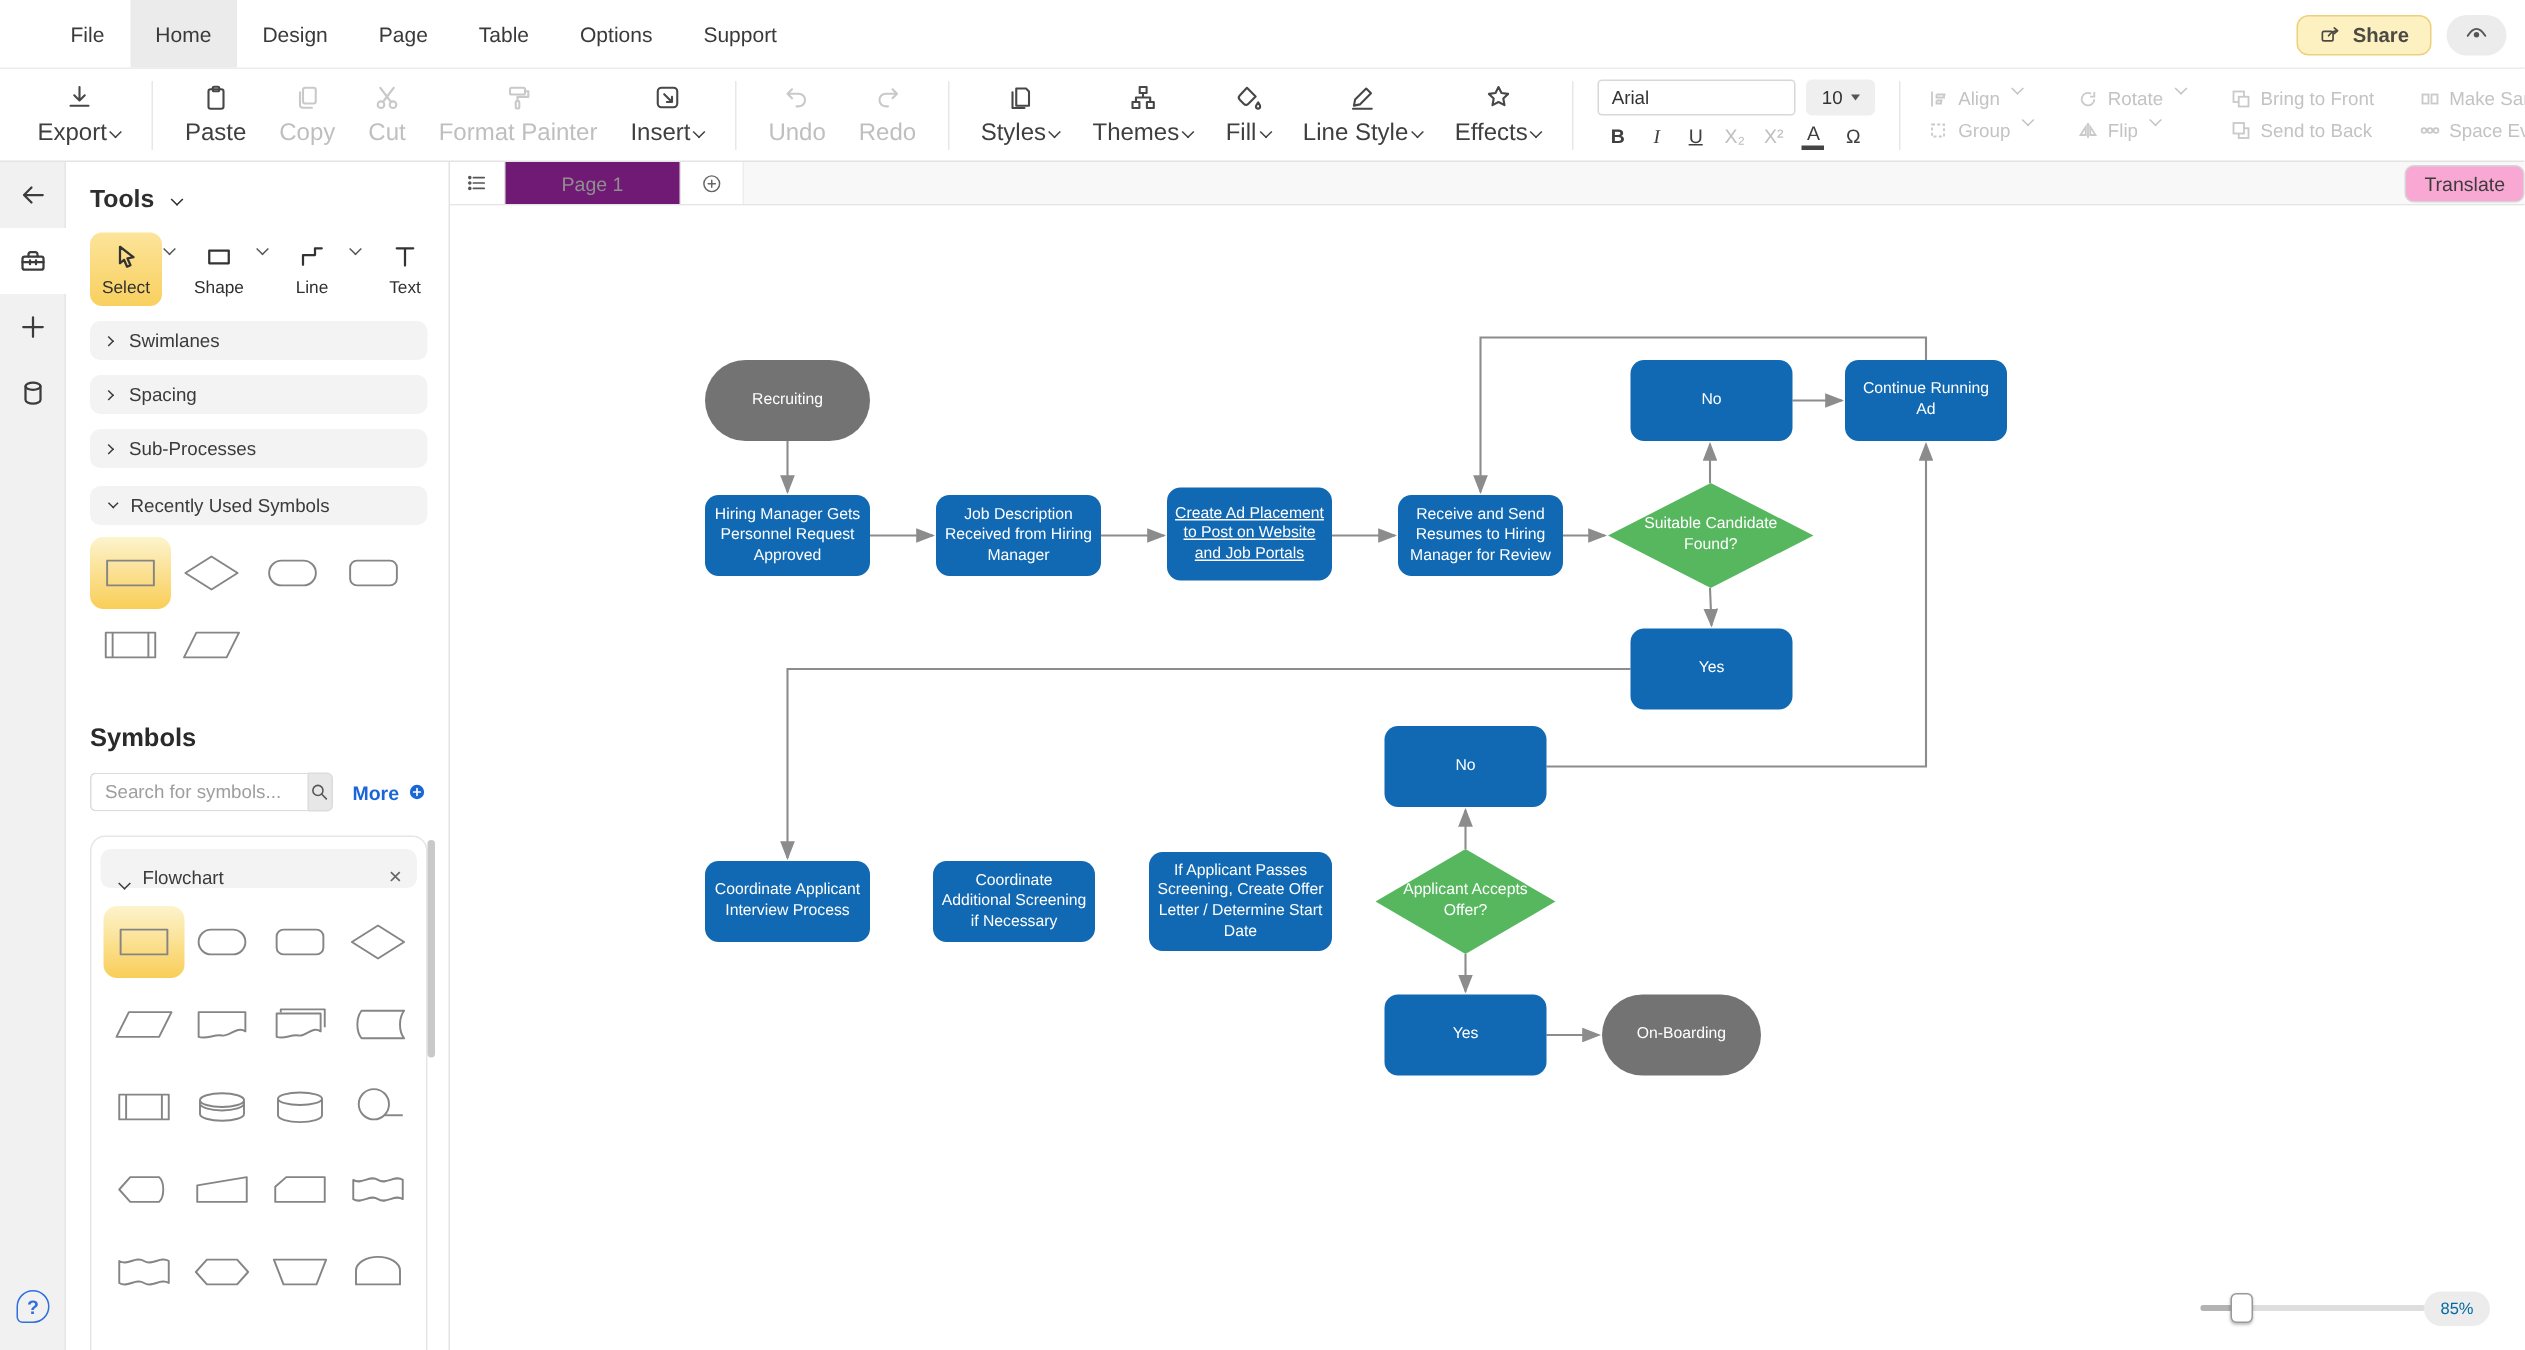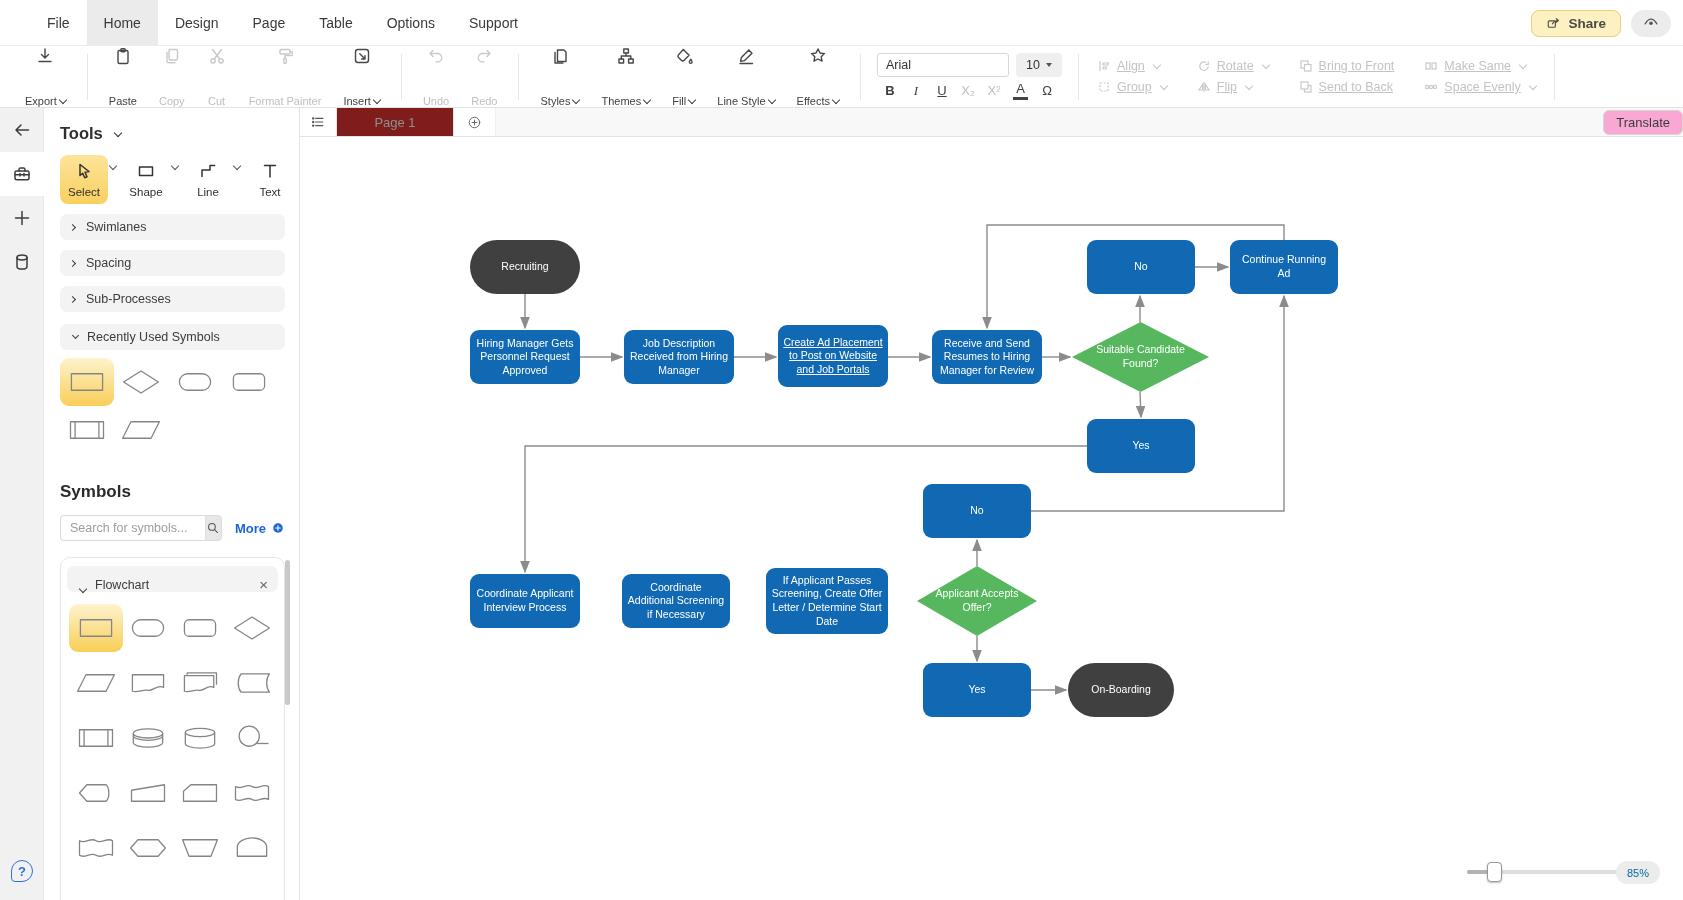--- a/index.html
+++ b/index.html
@@ -27,37 +27,37 @@
     border-radius:8px; padding:5px 14px; font-size:13.5px; font-weight:bold; color:#4c4a43; }
   .share-btn svg { width:15px; height:15px; fill:none; stroke:#4c4a43; stroke-width:1.5; stroke-linecap:round; stroke-linejoin:round; }
   .eye-btn { width:40px; height:27px; background:#ececec; border-radius:14px; display:flex; align-items:center; justify-content:center; }
   .eye-btn svg { width:18px; height:18px; fill:none; stroke:#555; stroke-width:1.4; stroke-linecap:round; }
 
   
   .toolbar { position:absolute; left:0; top:46px; width:1683px; height:62px; background:#fff;
     border-bottom:1px solid #e3e3e3; display:flex; align-items:center; padding-left:14px; }
   .tb-group { display:flex; align-items:center; height:100%; }
   .tb-divider { width:1px; height:46px; background:#e7e7e7; margin:0 10px; flex:none; }
-  .tbtn { display:flex; flex-direction:column; align-items:center; justify-content:space-between; gap:5px;
-    padding:0 11px; height:100%; font-size:11px; color:#3f3f3f; white-space:nowrap; cursor:default; }
+  .tbtn { display:flex; flex-direction:column; align-items:center; justify-content:center; gap:5px;
+    padding:0 11px; height:100%; font-size:16px; color:#3f3f3f; white-space:nowrap; cursor:default; }
   .tbtn .lbl { display:inline-flex; align-items:center; }
   .fontblock { display:flex; flex-direction:column; gap:5px; margin:0 6px; }
   .fontrow1 { display:flex; align-items:center; gap:7px; }
   .font-input { width:132px; height:24px; border:1px solid #d8d8d8; border-radius:3px; padding:0 8px;
     font-size:12.5px; color:#333; font-family:inherit; }
   .size-dd { width:46px; height:24px; background:#efefef; border-radius:4px; display:flex; align-items:center;
     justify-content:center; gap:6px; font-size:12.5px; color:#333; }
   .tri { width:0; height:0; border-left:3.5px solid transparent; border-right:3.5px solid transparent; border-top:4.5px solid #555; }
   .fontrow2 { display:flex; align-items:center; gap:0; }
   .mark { width:26px; text-align:center; font-size:13px; color:#3f3f3f; }
   .mark.b { font-weight:bold; } .mark.i { font-style:italic; font-family:"Liberation Serif",serif; }
   .mark.u { text-decoration:underline; }
   .mark.fc { border-bottom:3px solid #444; width:15px; margin:0 6px; padding-bottom:0; line-height:1.1; }
   .arrange { display:grid; grid-template-columns:repeat(4,auto); column-gap:30px; row-gap:7px; margin:0 8px; }
-  .arr-item { display:flex; align-items:center; gap:6px; font-size:12.5px; color:#c3c3c3; white-space:nowrap;text-decoration:underline; }
+  .arr-item { display:flex; gap:6px; font-size:12.5px; color:#c3c3c3; white-space:nowrap; }
   .arr-item svg { width:14px; height:14px; fill:none; stroke:#c9c9c9; stroke-width:1.2; }
 
   
   .rail { position:absolute; left:0; top:108px; width:44px; height:792px; background:#f1f1f1; border-right:1px solid #e6e6e6; }
   .rail-item { width:44px; height:44px; display:flex; align-items:center; justify-content:center; }
   .rail-item.active { background:#fff; }
   .rail-item svg { width:20px; height:20px; fill:none; stroke:#3c3c3c; stroke-width:1.5; stroke-linecap:round; stroke-linejoin:round; }
   .help-btn { position:absolute; left:11px; bottom:18px; width:22px; height:22px; border:1.6px solid #2f6fde;
     border-radius:50% 50% 50% 4px; color:#2f6fde; font-size:13px; font-weight:bold; display:flex; align-items:center; justify-content:center; }
 
@@ -95,32 +95,32 @@
   .fc-grid { display:grid; grid-template-columns:repeat(4,52px); row-gap:7px; margin-top:12px; justify-content:space-between; padding:0 2px; }
   .scroll-thumb { position:absolute; right:-6px; top:2px; width:5px; height:145px; border-radius:3px; background:#c9c9c9; }
 
   
   .pagebar { position:absolute; left:300px; top:108px; width:1383px; height:29px; background:#f8f8f8;
     border-bottom:1px solid #e4e4e4; display:flex; align-items:stretch; }
   .pb-left { display:flex; align-items:stretch; background:#fff; }
   .pb-list { width:36px; display:flex; align-items:center; justify-content:center; }
   .pb-list svg { width:16px; height:16px; fill:none; stroke:#555; stroke-width:1.4; stroke-linecap:round; }
   .pb-tab { width:118px; border-left:1px solid #e4e4e4; border-right:1px solid #e4e4e4; display:flex;
-    align-items:center; justify-content:center; font-size:13px; color:#8f8f8f; background:#7f1d1d; }
+    align-items:center; justify-content:center; font-size:13px; color:#8f8f8f; background:#701a75; }
   .pb-plus { width:42px; display:flex; align-items:center; justify-content:center; border-right:1px solid #eee; }
   .pb-plus svg { width:15px; height:15px; fill:none; stroke:#666; stroke-width:1.3; stroke-linecap:round; }
   .translate-btn { margin-left:auto; align-self:center; margin-right:0; background:#f9a8d4; border:1px solid #d6d6d6;
     border-radius:6px; padding:4px 12px; font-size:13px; color:#3c3c3c; }
 
   
   .canvas { position:absolute; left:300px; top:137px; width:1383px; height:763px; background:#fff; }
   .node { position:absolute; display:flex; align-items:center; justify-content:center; text-align:center;
     color:#fff; font-size:10.5px; line-height:1.3; padding:2px 5px; }
   .node.process { background:#1169b3; border-radius:9px; }
-  .node.terminator { background:#404040; border-radius:27px; }
+  .node.terminator { background:#737373; border-radius:27px; }
   .node.decision { background:#57b75e; clip-path:polygon(50% 0,100% 50%,50% 100%,0 50%); padding:0; }
   .node.decision span { max-width:72%; }
   .edges { position:absolute; left:0; top:0; }
 
   
   .zoomctl { position:absolute; right:66px; bottom:18px; width:150px; height:20px; }
   .ztrack { position:absolute; left:0; top:8px; width:150px; height:4px; border-radius:2px; background:#dedede; }
   .zfill { position:absolute; left:0; top:8px; width:24px; height:4px; border-radius:2px; background:#b3b3b3; }
   .zhandle { position:absolute; left:20px; top:0; width:15px; height:20px; background:#fff; border:1px solid #999;
     border-radius:4px; box-shadow:0 1px 2px rgba(0,0,0,.25); }

